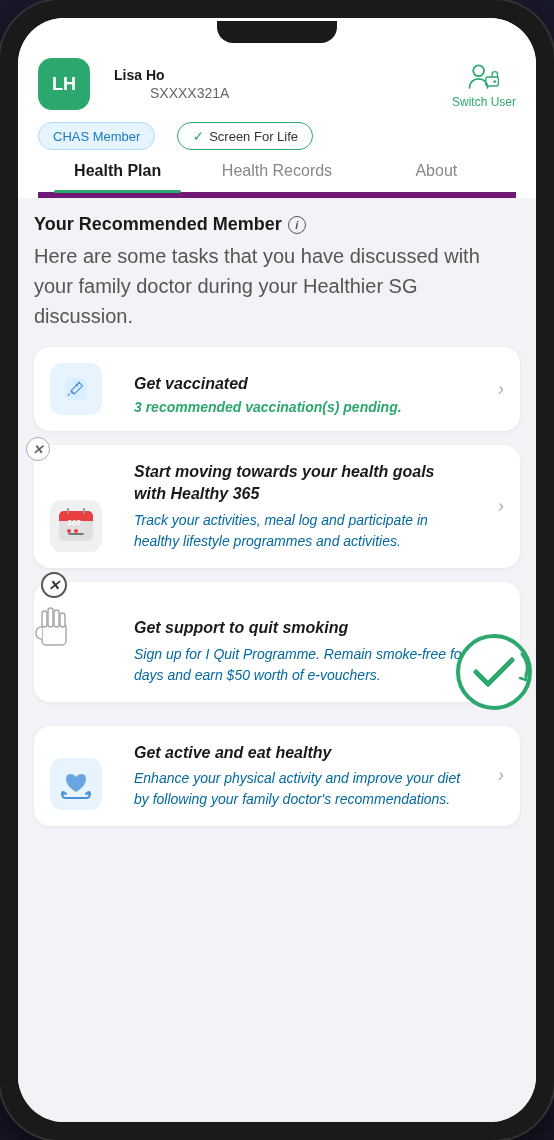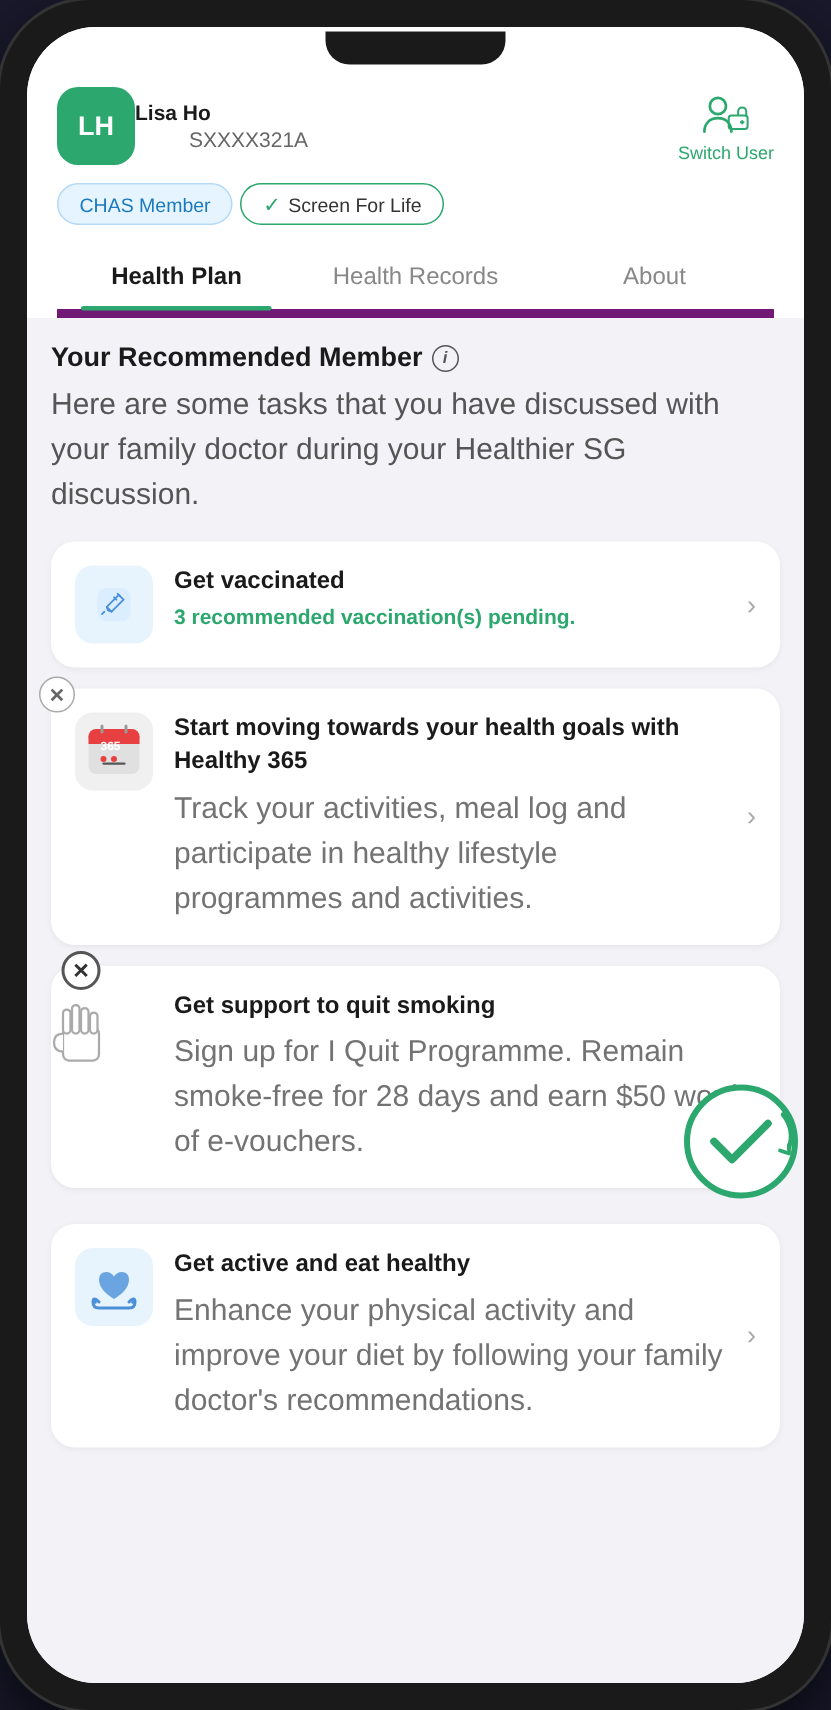--- a/index.html
+++ b/index.html
@@ -49,21 +49,21 @@
     }
     .user-row {
       display: flex;
       align-items: center;
       justify-content: space-between;
       margin-bottom: 12px;
     }
     .user-left {
       display: flex;
       align-items: center;
-      gap: 0;
+      gap: 24px;
     }
     .avatar {
       width: 52px;
       height: 52px;
       background: #2ca86e;
       border-radius: 14px;
       display: flex;
       align-items: center;
       justify-content: center;
       color: white;
@@ -94,22 +94,21 @@
       height: 36px;
     }
     .switch-user-label {
       font-size: 12px;
       color: #2ca86e;
       font-weight: 500;
       text-align: center;
     }
     .badges-row {
       display: flex;
-      gap: 5px;
-      margin-bottom: 14px;
+      gap: 22px;
       flex-wrap: wrap;
     }
     .badge {
       display: flex;
       align-items: center;
       gap: 5px;
       padding: 5px 14px;
       border-radius: 20px;
       font-size: 13px;
       font-weight: 500;
@@ -191,24 +190,25 @@
       color: #555;
       line-height: 1.5;
       margin-bottom: 16px;
     }
     .card {
       background: white;
       border-radius: 16px;
       padding: 16px;
       margin-bottom: 14px;
       display: flex;
-      align-items: flex-start;
-      gap: 14px;
+      align-items: flex-end;
+      gap: 32px;
       position: relative;
       box-shadow: 0 1px 4px rgba(0,0,0,0.06);
+      font-style: italic;
     }
     .card-icon-wrap {
       width: 52px;
       height: 52px;
       background: #e8f4fd;
       border-radius: 12px;
       display: flex;
       align-items: center;
       justify-content: center;
       flex-shrink: 0;
@@ -228,22 +228,22 @@
       color: #1a1a1a;
       line-height: 1.4;
       margin-bottom: 4px;
     }
     .card-subtitle {
       font-size: 14px;
       color: #2ca86e;
       font-weight: 600;
     }
     .card-desc {
-      font-size: 20px;
-      color: #737373;
+      font-size: 14px;
+      color: #0369a1;
       line-height: 1.5;
     }
     .card-arrow {
       color: #aaa;
       font-size: 18px;
       align-self: center;
       flex-shrink: 0;
     }
     .dismiss-btn {
       position: absolute;

